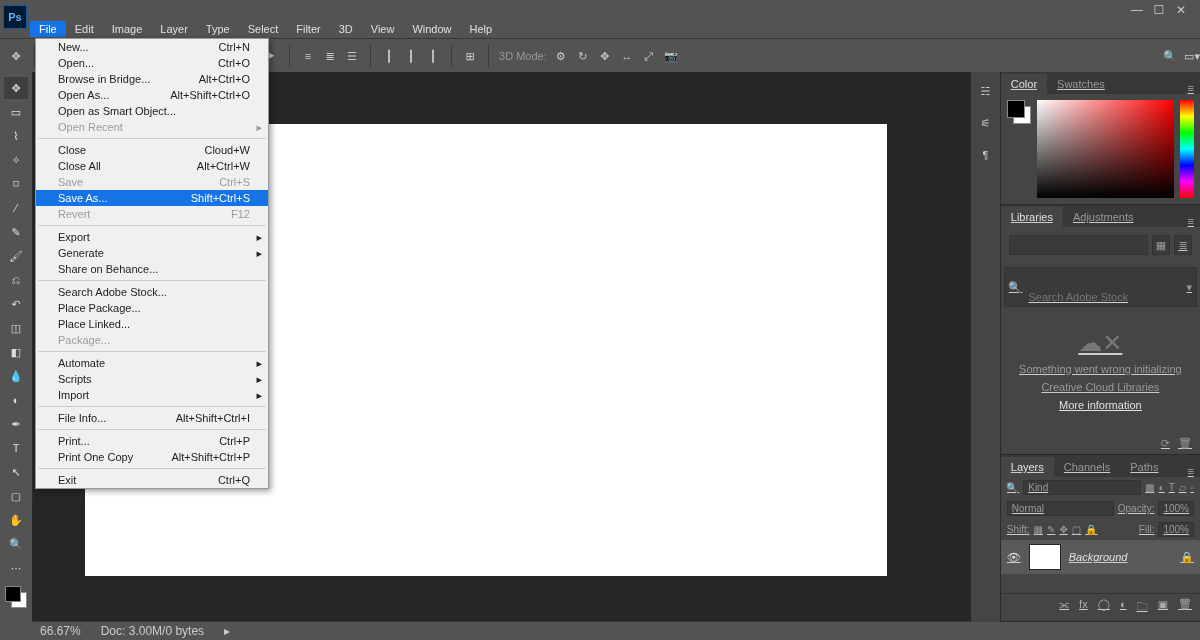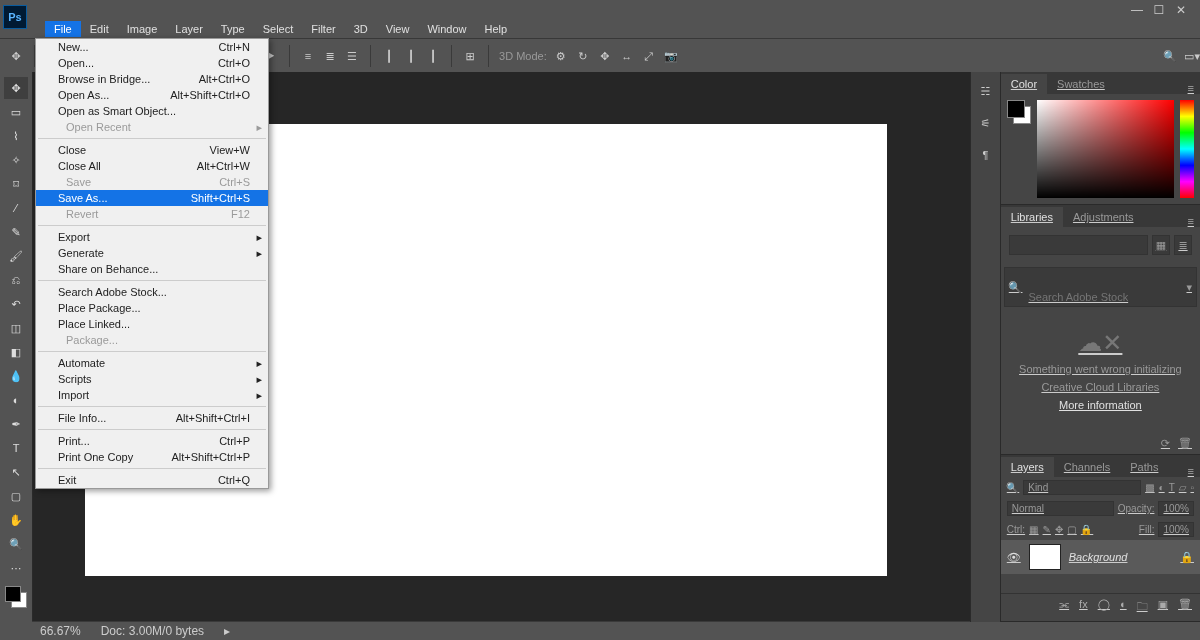--- a/index.html
+++ b/index.html
@@ -1,18 +1,18 @@
 <!DOCTYPE html>
 <html><head>
 <meta charset="utf-8">
 <style>
 html,body{margin:0;padding:0;width:1200px;height:640px;overflow:hidden;font-family:Tahoma,Arial,sans-serif;font-size:11px;color:#ccc;background:#535353;}
 .titlebar{height:19px;background:#535353;display:flex;justify-content:flex-end;align-items:center;padding-right:8px;}
 .titlebar .win-btn{width:22px;height:14px;display:flex;align-items:center;justify-content:center;color:#ccc;font-size:12px;cursor:default;}
-.menubar{height:19px;background:#535353;display:flex;align-items:center;padding-left:45px;position:relative;}
+.menubar{height:19px;background:#535353;display:flex;align-items:center;padding-left:30px;position:relative;}
 .ps-logo{position:absolute;left:3px;top:-14px;width:22px;height:22px;background:#001a33;border:1px solid #0a5c9e;color:#5ab5ff;font-weight:bold;font-size:11px;display:flex;align-items:center;justify-content:center;}
 .menubar .menu-item{padding:2px 9px;color:#e0e0e0;cursor:default;}
 .menubar .menu-item.open{background:#1473e6;color:#fff;}
 .optionsbar{height:34px;background:#535353;border-top:1px solid #383838;border-bottom:1px solid #2a2a2a;display:flex;align-items:center;padding-left:8px;gap:6px;color:#ccc;}
 .optionsbar .sep{width:1px;height:22px;background:#3a3a3a;margin:0 4px;}
 .optionsbar .ico{width:16px;height:16px;display:inline-flex;align-items:center;justify-content:center;color:#ccc;}
 .optionsbar .grp{display:flex;gap:6px;align-items:center;}
 .optionsbar .lbl{color:#999;font-size:11px;}
 .main{position:absolute;top:72px;left:0;right:0;bottom:18px;display:flex;}
 .toolbar{width:32px;background:#535353;border-right:1px solid #2a2a2a;display:flex;flex-direction:column;align-items:center;padding-top:4px;}
@@ -53,21 +53,21 @@
 .layer-item{display:flex;align-items:center;padding:4px 6px;gap:8px;background:#5a5a5a;}
 .layer-item .eye{width:14px;color:#ddd;}
 .layer-item .thumb{width:30px;height:24px;background:#fff;border:1px solid #222;}
 .layer-item .lname{font-style:italic;color:#e0e0e0;}
 .layer-item .lock{margin-left:auto;color:#bbb;}
 .layers-foot{margin-top:auto;display:flex;justify-content:flex-end;gap:10px;padding:4px 8px;color:#aaa;border-top:1px solid #333;}
 .statusbar{position:absolute;left:32px;right:230px;bottom:0;height:18px;background:#535353;border-top:1px solid #3a3a3a;display:flex;align-items:center;padding:0 8px;gap:20px;color:#ccc;font-size:12px;}
 
 .dropdown{position:absolute;top:19px;left:35px;width:232px;background:#f0f0f0;border:1px solid #999;box-shadow:2px 2px 6px rgba(0,0,0,0.4);color:#222;z-index:100;}
 .dropdown .mi{display:flex;justify-content:space-between;padding:2px 18px 2px 22px;font-size:11px;position:relative;}
-.dropdown .mi.disabled{color:#9a9a9a;margin-left:8px;}
+.dropdown .mi.disabled{color:#9a9a9a;}
 .dropdown .mi.hl{background:#1473e6;color:#fff;}
 .dropdown .msep{height:1px;background:#ccc;margin:3px 2px;}
 .dropdown .mi .arrow{position:absolute;right:6px;}
 </style>
 </head>
 <body>
 
 <div class="titlebar">
   <div class="win-btn">—</div>
   <div class="win-btn">☐</div>
@@ -112,21 +112,21 @@
         <span></span>
       </div>
       <div class="mi disabled">
         <span>Open Recent</span>
         <span></span>
         <span class="arrow">▸</span>
       </div>
       <div class="msep"></div>
       <div class="mi">
         <span>Close</span>
-        <span>View+W</span>
+        <span>Cloud+W</span>
       </div>
       <div class="mi">
         <span>Close All</span>
         <span>Alt+Ctrl+W</span>
       </div>
       <div class="mi disabled">
         <span>Save</span>
         <span>Ctrl+S</span>
       </div>
       <div class="mi hl">
@@ -354,21 +354,21 @@
             <span class="ico">T</span>
             <span class="ico">▱</span>
             <span class="ico">▫</span>
           </div>
           <div class="layers-row">
             <span class="field wide">Normal</span>
             <span>Opacity:</span>
             <span class="field">100%</span>
           </div>
           <div class="layers-row">
-            <span>Ctrl:</span>
+            <span>Shift:</span>
             <span class="ico">▦</span>
             <span class="ico">✎</span>
             <span class="ico">✥</span>
             <span class="ico">▢</span>
             <span class="ico">🔒</span>
             <span style="margin-left:auto">Fill:</span>
             <span class="field">100%</span>
           </div>
           <div class="layer-item">
             <span class="eye">👁</span>

